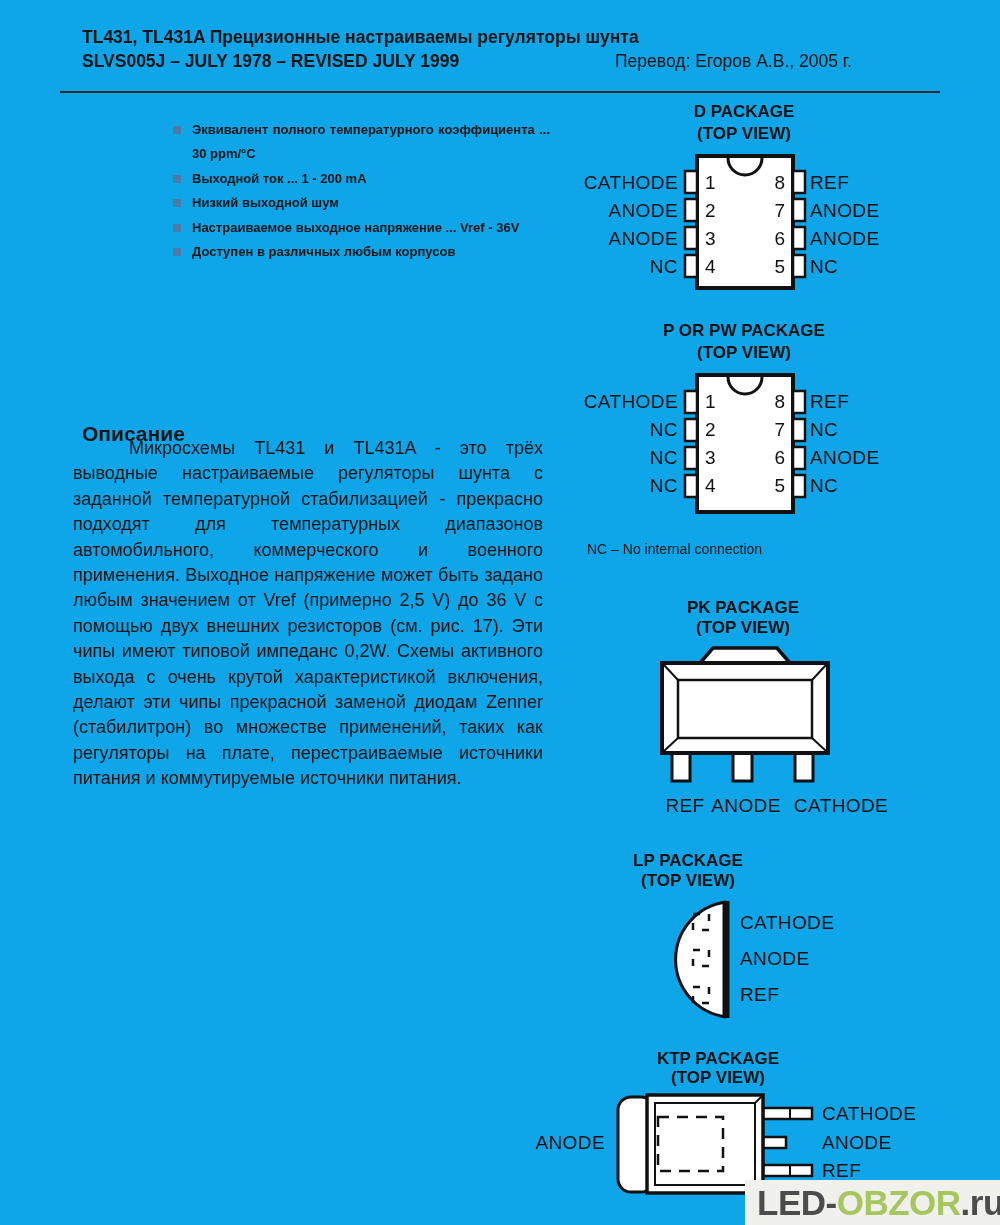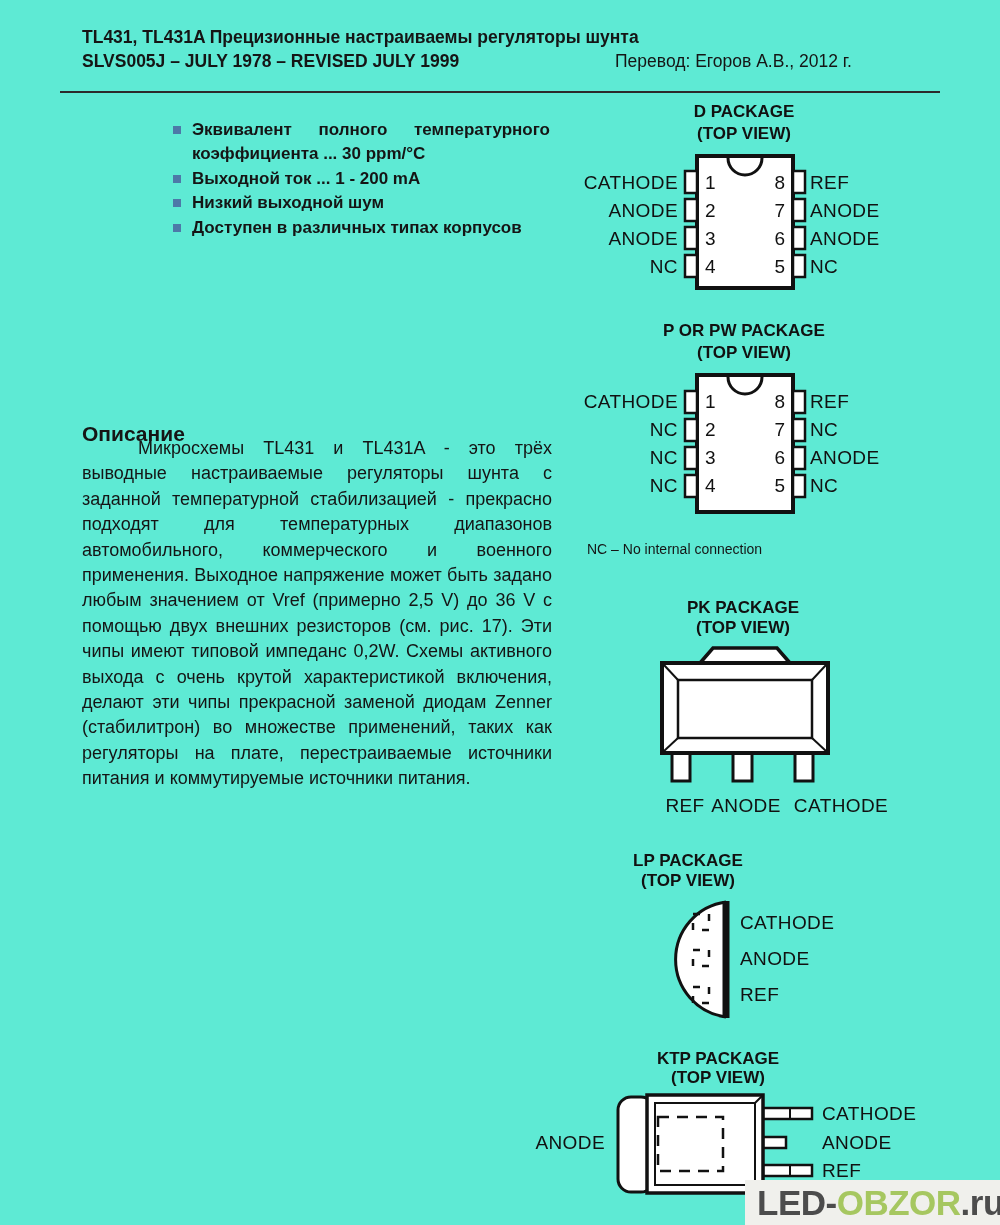--- a/index.html
+++ b/index.html
@@ -1,34 +1,34 @@
 <!DOCTYPE html>
 <html><head>
 <meta charset="utf-8">
 <style>
   html,body{margin:0;padding:0;background:#ffffff;}
   body{width:1000px;height:1225px;font-family:"Liberation Sans",sans-serif;color:#151515;}
-  .page{position:relative;width:1000px;height:1225px;background:#5eead4;overflow:hidden;}
+  .page{position:relative;width:1000px;height:1225px;background:#0ea5e9;overflow:hidden;}
   .abs{position:absolute;}
 
   
   .hdr-title{left:82px;top:27px;font-size:17.5px;font-weight:bold;white-space:nowrap;}
   .hdr-sub{left:82px;top:51px;font-size:17.5px;font-weight:bold;white-space:nowrap;}
   .hdr-trans{left:615px;top:51px;font-size:17.5px;white-space:nowrap;}
   .hdr-rule{left:60px;top:91px;width:880px;height:2px;background:#2b2b2b;}
 
   
   .features{left:172px;top:118px;width:378px;}
-  .feat-item{position:relative;padding-left:20px;font-size:17px;font-weight:bold;
+  .feat-item{position:relative;padding-left:20px;font-size:13px;font-weight:bold;
              line-height:24.4px;text-align:justify;}
   .bullet{position:absolute;left:1px;top:8px;width:8px;height:8px;background:#4d79a8;}
 
   
   .desc-head{left:82px;top:394px;font-size:21px;font-weight:bold;margin-top:28px;}
-  .desc-body{left:82px;top:436px;width:470px;font-size:18px;line-height:25.4px;}
+  .desc-body{left:73px;top:436px;width:470px;font-size:18px;line-height:25.4px;}
   .desc-body p{margin:0;text-indent:56px;}
   .p-justify{text-align:justify;}
   .p-left{text-align:left;}
 
   
   svg{position:absolute;overflow:visible;}
   svg text{fill:#111;font-family:"Liberation Sans",sans-serif;}
   .pkg-title{font-size:17px;font-weight:bold;}
   .pin-label{font-size:19px;letter-spacing:0.4px;}
   .pin-num{font-size:19px;}
@@ -40,42 +40,43 @@
           display:flex;align-items:center;}
   .wm-text{padding-left:12px;font-size:35px;font-weight:bold;letter-spacing:-0.5px;white-space:nowrap;}
 </style>
 </head>
 <body>
 
 <div class="page">
 
   <div class="abs hdr-title">TL431, TL431A Прецизионные настраиваемы регуляторы шунта</div>
   <div class="abs hdr-sub">SLVS005J – JULY 1978 – REVISED JULY 1999</div>
-  <div class="abs hdr-trans">Перевод: Егоров А.В., 2012 г.</div>
+  <div class="abs hdr-trans">Перевод: Егоров А.В., 2005 г.</div>
   <div class="abs hdr-rule"></div>
 
   <div class="abs features">
     <div class="feat-item">
       <span class="bullet" style="background: rgb(77, 121, 168);"></span>
       <span>Эквивалент полного температурного коэффициента ... 30 ppm/°C</span>
     </div>
     <div class="feat-item">
       <span class="bullet" style="background: rgb(77, 121, 168);"></span>
       <span>Выходной ток ... 1 - 200 mA</span>
     </div>
     <div class="feat-item">
       <span class="bullet" style="background: rgb(77, 121, 168);"></span>
       <span>Низкий выходной шум</span>
     </div>
     <div class="feat-item">
       <span class="bullet" style="background: rgb(77, 121, 168);"></span>
-    </div>
-    <div class="feat-item">
-      <span class="bullet" style="background: rgb(77, 121, 168);"></span>
-      <span>Доступен в различных типах корпусов</span>
+      <span>Настраиваемое выходное напряжение ... Vref - 36V</span>
+    </div>
+    <div class="feat-item">
+      <span class="bullet" style="background: rgb(77, 121, 168);"></span>
+      <span>Доступен в различных любым корпусов</span>
     </div>
   </div>
 
   <div class="abs desc-head">Описание</div>
   <div class="abs desc-body">
     <p class="p-justify">Микросхемы TL431 и TL431A - это трёх выводные настраиваемые регуляторы шунта с заданной температурной стабилизацией - прекрасно подходят для температурных диапазонов автомобильного, коммерческого и военного применения. Выходное напряжение может быть задано любым значением от Vref (примерно 2,5 V) до 36 V с помощью двух внешних резисторов (см. рис. 17). Эти чипы имеют типовой импеданс 0,2W. Схемы активного выхода с очень крутой характеристикой включения, делают эти чипы прекрасной заменой диодам Zenner (стабилитрон) во множестве применений, таких как регуляторы на плате, перестраиваемые источники питания и коммутируемые источники питания.</p>
   </div>
 
   <svg style="left:545px;top:96px;" width="430" height="210" viewBox="0 0 430 210">
     <text class="pkg-title" x="199" y="21" text-anchor="middle">D PACKAGE</text>

